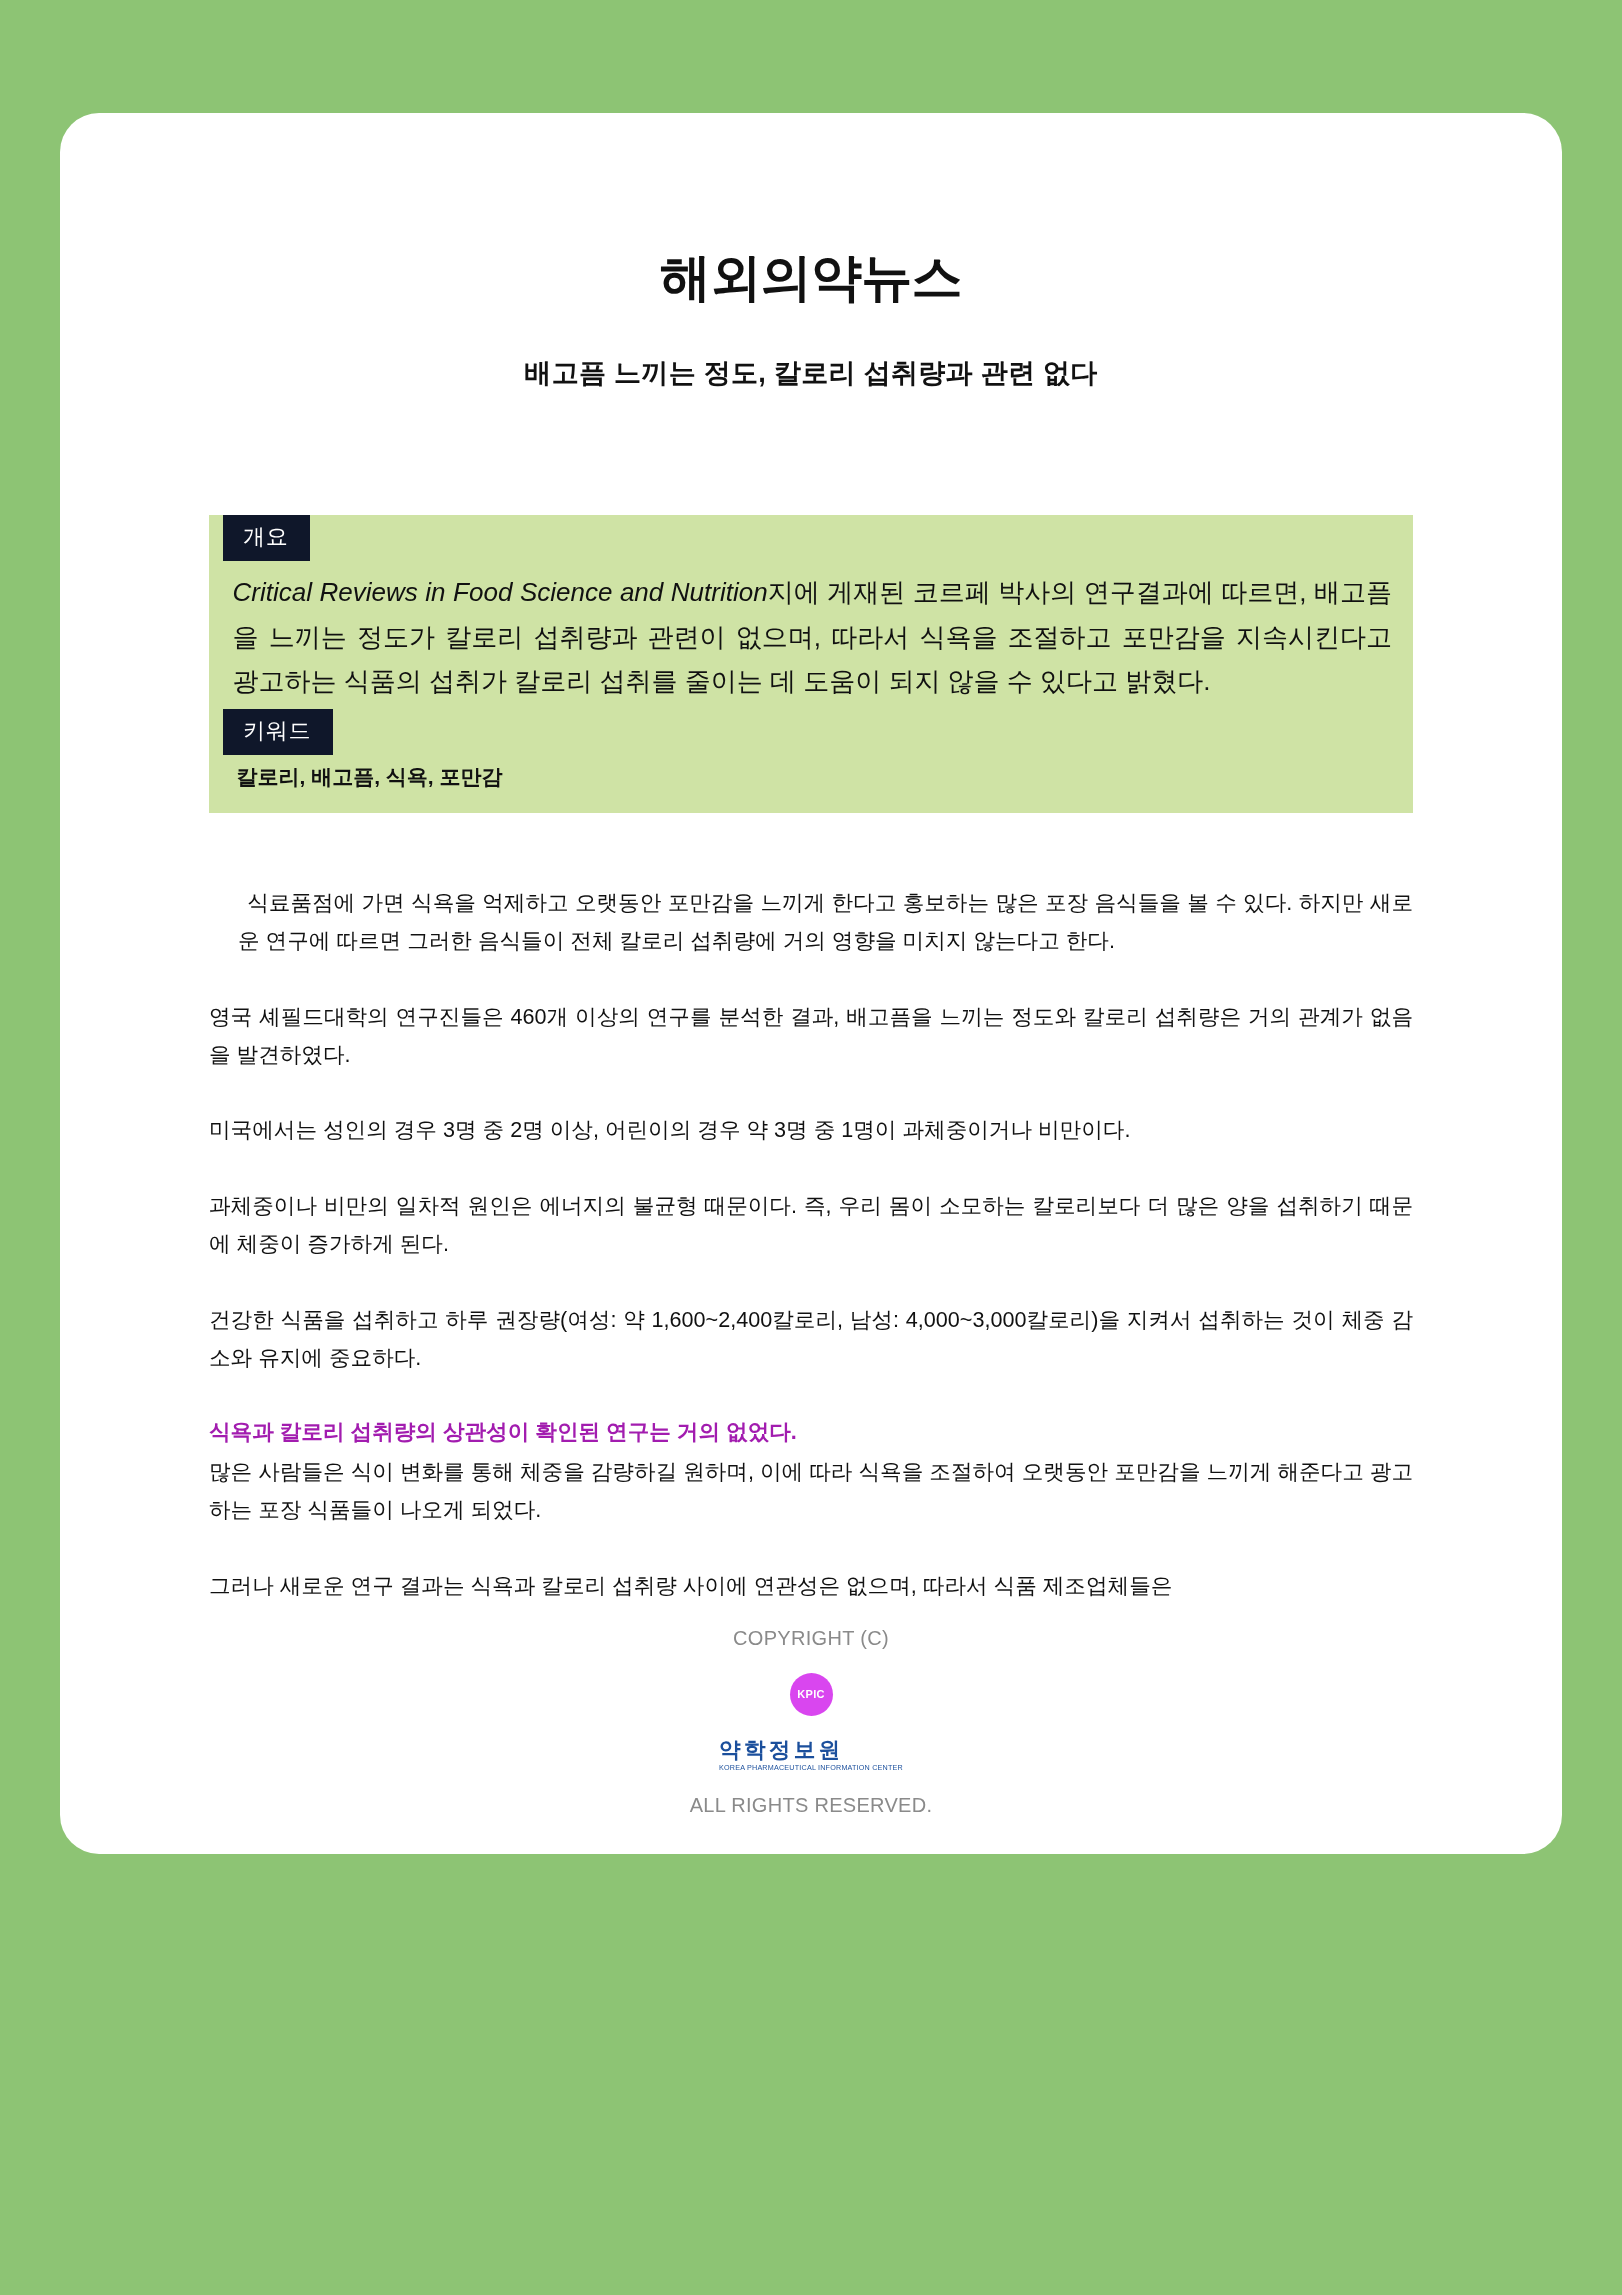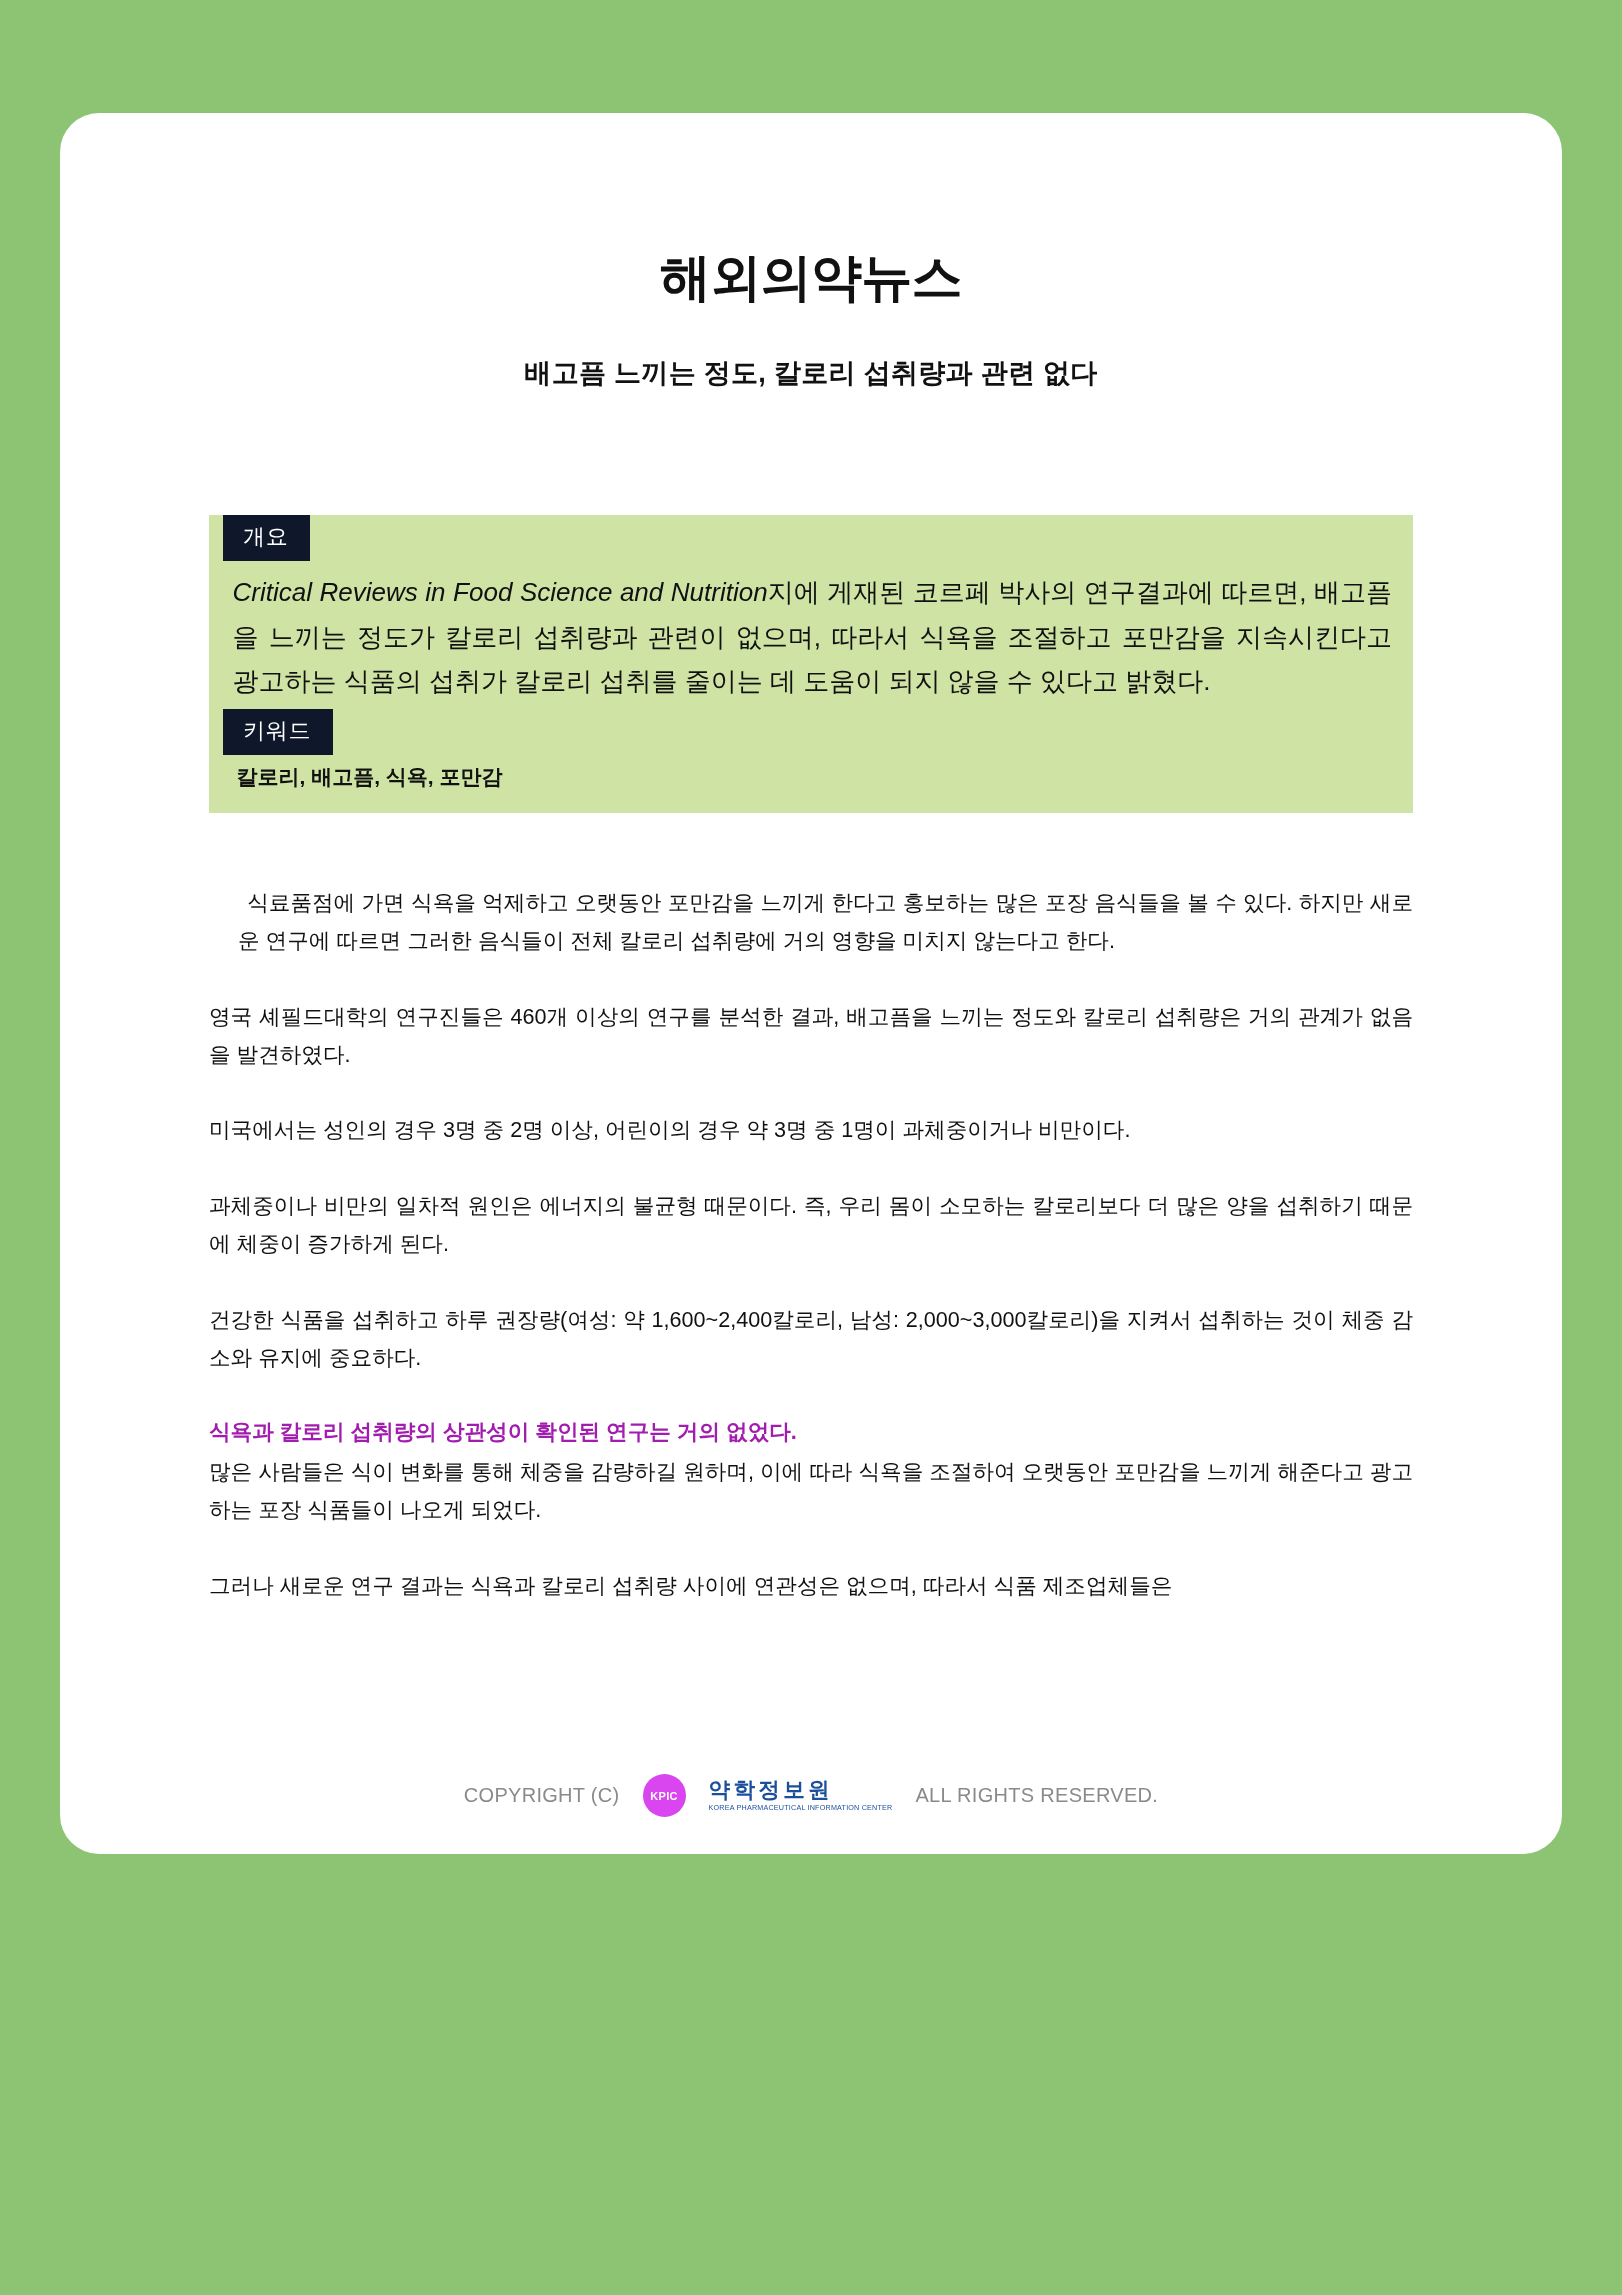--- a/index.html
+++ b/index.html
@@ -114,20 +114,21 @@
     left: 0;
     right: 0;
     bottom: 37px;
     display: flex;
     align-items: center;
     justify-content: center;
     gap: 23px;
     color: #8a8a8a;
     font-size: 20px;
     letter-spacing: 0.3px;
+    flex-direction: column;
   }
   .kpic-logo {
     width: 43px;
     height: 43px;
     border-radius: 50%;
     background: #d946ef;
     color: #ffffff;
     font-size: 11px;
     font-weight: bold;
     display: flex;
@@ -173,21 +174,21 @@
       <span class="tag">키워드</span>
     </div>
     <div class="keywords">칼로리, 배고픔, 식욕, 포만감</div>
   </div>
 
   <div class="body-wrap">
     <p class="para indent">식료품점에 가면 식욕을 억제하고 오랫동안 포만감을 느끼게 한다고 홍보하는 많은 포장 음식들을 볼 수 있다. 하지만 새로운 연구에 따르면 그러한 음식들이 전체 칼로리 섭취량에 거의 영향을 미치지 않는다고 한다.</p>
     <p class="para">영국 셰필드대학의 연구진들은 460개 이상의 연구를 분석한 결과, 배고픔을 느끼는 정도와 칼로리 섭취량은 거의 관계가 없음을 발견하였다.</p>
     <p class="para">미국에서는 성인의 경우 3명 중 2명 이상, 어린이의 경우 약 3명 중 1명이 과체중이거나 비만이다.</p>
     <p class="para">과체중이나 비만의 일차적 원인은 에너지의 불균형 때문이다. 즉, 우리 몸이 소모하는 칼로리보다 더 많은 양을 섭취하기 때문에 체중이 증가하게 된다.</p>
-    <p class="para">건강한 식품을 섭취하고 하루 권장량(여성: 약 1,600~2,400칼로리, 남성: 2,000~3,000칼로리)을 지켜서 섭취하는 것이 체중 감소와 유지에 중요하다.</p>
+    <p class="para">건강한 식품을 섭취하고 하루 권장량(여성: 약 1,600~2,400칼로리, 남성: 4,000~3,000칼로리)을 지켜서 섭취하는 것이 체중 감소와 유지에 중요하다.</p>
     <p class="bold-lead">식욕과 칼로리 섭취량의 상관성이 확인된 연구는 거의 없었다.</p>
     <p class="para tight">많은 사람들은 식이 변화를 통해 체중을 감량하길 원하며, 이에 따라 식욕을 조절하여 오랫동안 포만감을 느끼게 해준다고 광고하는 포장 식품들이 나오게 되었다.</p>
     <p class="para">그러나 새로운 연구 결과는 식욕과 칼로리 섭취량 사이에 연관성은 없으며, 따라서 식품 제조업체들은</p>
   </div>
 
   <div class="footer">
     <span>COPYRIGHT (C)</span>
     <span class="kpic-logo">KPIC</span>
     <span class="kpic-name">
       <span class="kpic-kr">약학정보원</span>

